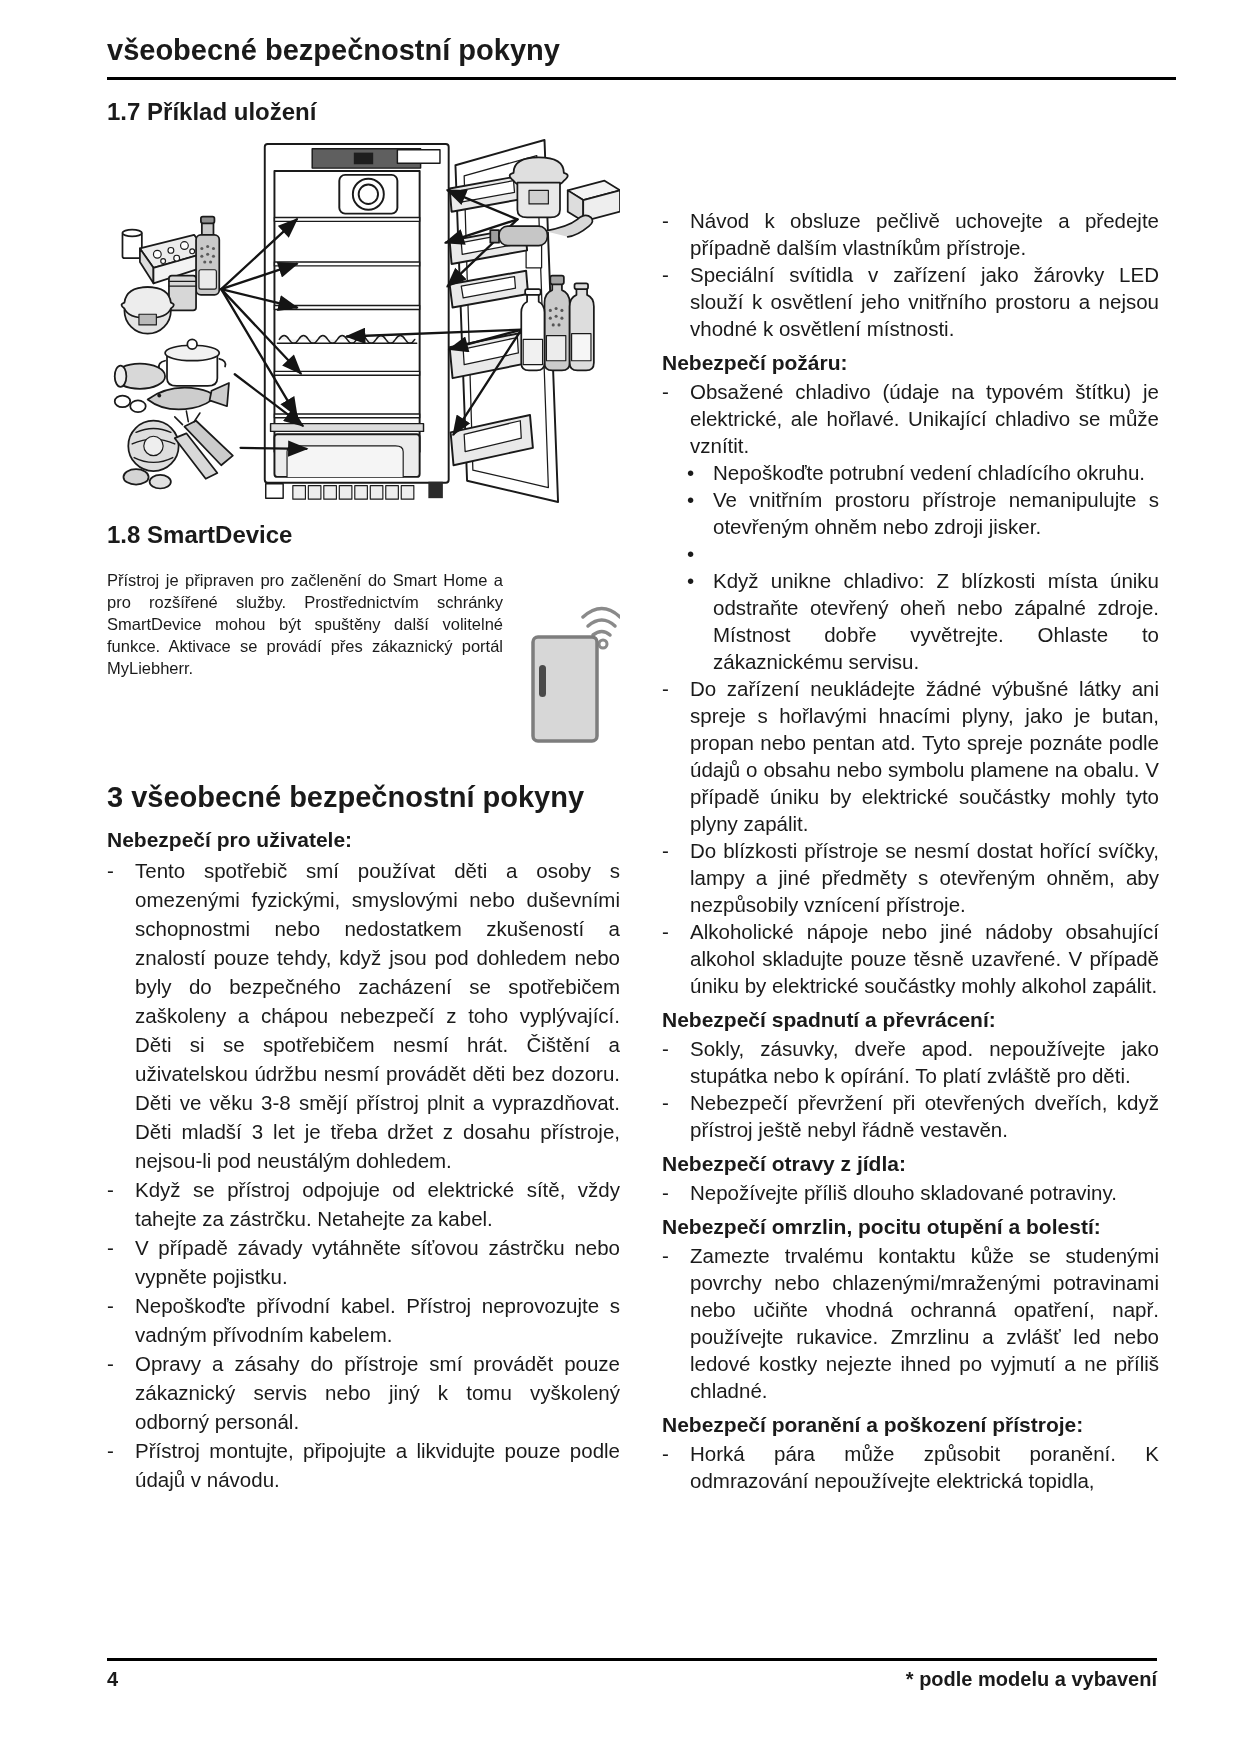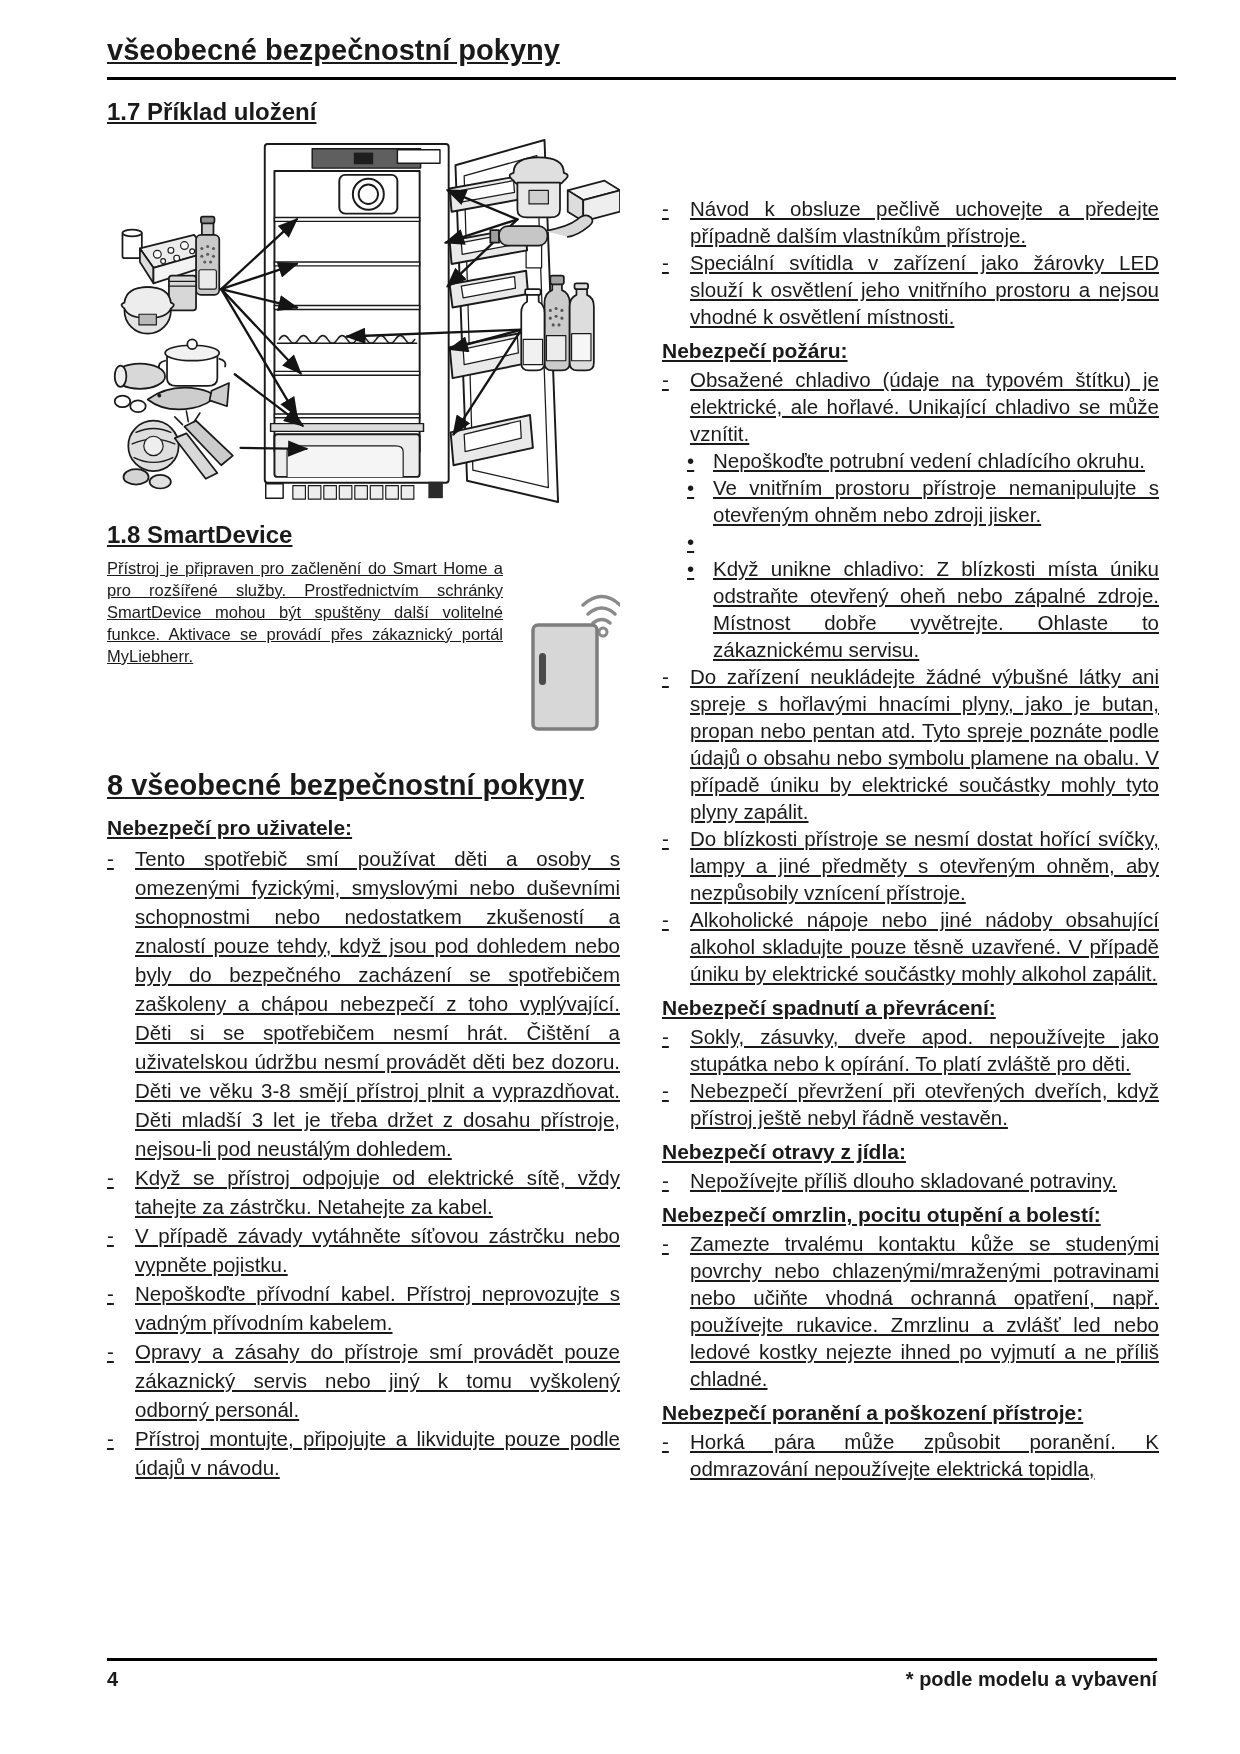--- a/index.html
+++ b/index.html
@@ -1,27 +1,27 @@
 <!DOCTYPE html>
 <html lang="cs"><head>
 <meta charset="utf-8">
 <style>
   html,body{margin:0;padding:0;background:#ffffff;}
   body{width:1240px;height:1754px;position:relative;overflow:hidden;
        font-family:"Liberation Sans", sans-serif;color:#1a1a1a;}
-  .page{position:absolute;inset:0;padding:30px 64px 0 107px;box-sizing:border-box;text-decoration:underline;}
+  .page{position:absolute;inset:0;padding:30px 64px 0 107px;box-sizing:border-box;}
   .doc-title{font-size:29px;font-weight:bold;margin:4px 0 10px 0;}
   .title-rule{height:3px;background:#000;margin:0 0 12px 0;}
   .columns{display:flex;gap:42px;align-items:flex-end;}
   .col-left{width:513px;flex:none;}
   .col-right{width:497px;flex:none;}
   h2.section{font-size:24px;font-weight:bold;margin:6px 0 4px 0;}
   .fig-svg{display:block;margin:0;}
   .fig-caption{font-style:italic;font-size:17px;margin:6px 0 28px 0;}
-  .smart-row{display:flex;gap:22px;margin-top:8px;}
+  .smart-row{display:flex;gap:22px;margin-top:20px;}
   .small-text{font-size:16.5px;line-height:22px;text-align:justify;margin:0;}
   .smart-body{flex:1;}
   .smart-icon{flex:none;margin-top:24px;}
   .note{margin:30px 0 0 0;}
   h2.big{font-size:29px;font-weight:bold;margin:36px 0 12px 0;}
   .run-heading{font-weight:bold;font-size:21px;line-height:28px;margin:7px 0 2px 0;text-align:justify;}
   .li{display:flex;font-size:20.5px;line-height:29px;}
   .col-right .li{line-height:27px;}
   .col-right .run-heading{line-height:27px;}
   .li .marker{flex:none;width:28px;}
@@ -224,21 +224,21 @@
             <path d="M63,33 q14,-12 27,0"></path>
             <path d="M68,42 q9,-7 17,0"></path>
             <circle cx="78" cy="51" r="4" stroke-width="3"></circle>
           </g>
           <rect x="8" y="44" width="64" height="104" rx="5" fill="#d7d7d7" stroke="#7d7d7d" stroke-width="3.5"></rect>
           <rect x="14" y="72" width="7" height="32" rx="3.5" fill="#4a4a4a"></rect>
         </svg>
       </div>
 
 
-      <h2 class="big">8 všeobecné bezpečnostní pokyny</h2>
+      <h2 class="big">3 všeobecné bezpečnostní pokyny</h2>
 
       <div>
           <div class="run-heading">Nebezpečí pro uživatele:</div>
           <div class="li dash">
             <span class="marker">-</span>
             <span class="txt">Tento spotřebič smí používat děti a osoby s omezenými fyzickými, smyslovými nebo duševními schopnostmi nebo nedostatkem zkušeností a znalostí pouze tehdy, když jsou pod dohledem nebo byly do bezpečného zacházení se spotřebičem zaškoleny a chápou nebezpečí z toho vyplývající. Děti si se spotřebičem nesmí hrát. Čištění a uživatelskou údržbu nesmí provádět děti bez dozoru. Děti ve věku 3-8 smějí přístroj plnit a vyprazdňovat. Děti mladší 3 let je třeba držet z dosahu přístroje, nejsou-li pod neustálým dohledem.</span>
           </div>
           <div class="li dash">
             <span class="marker">-</span>
             <span class="txt">Když se přístroj odpojuje od elektrické sítě, vždy tahejte za zástrčku. Netahejte za kabel.</span>

